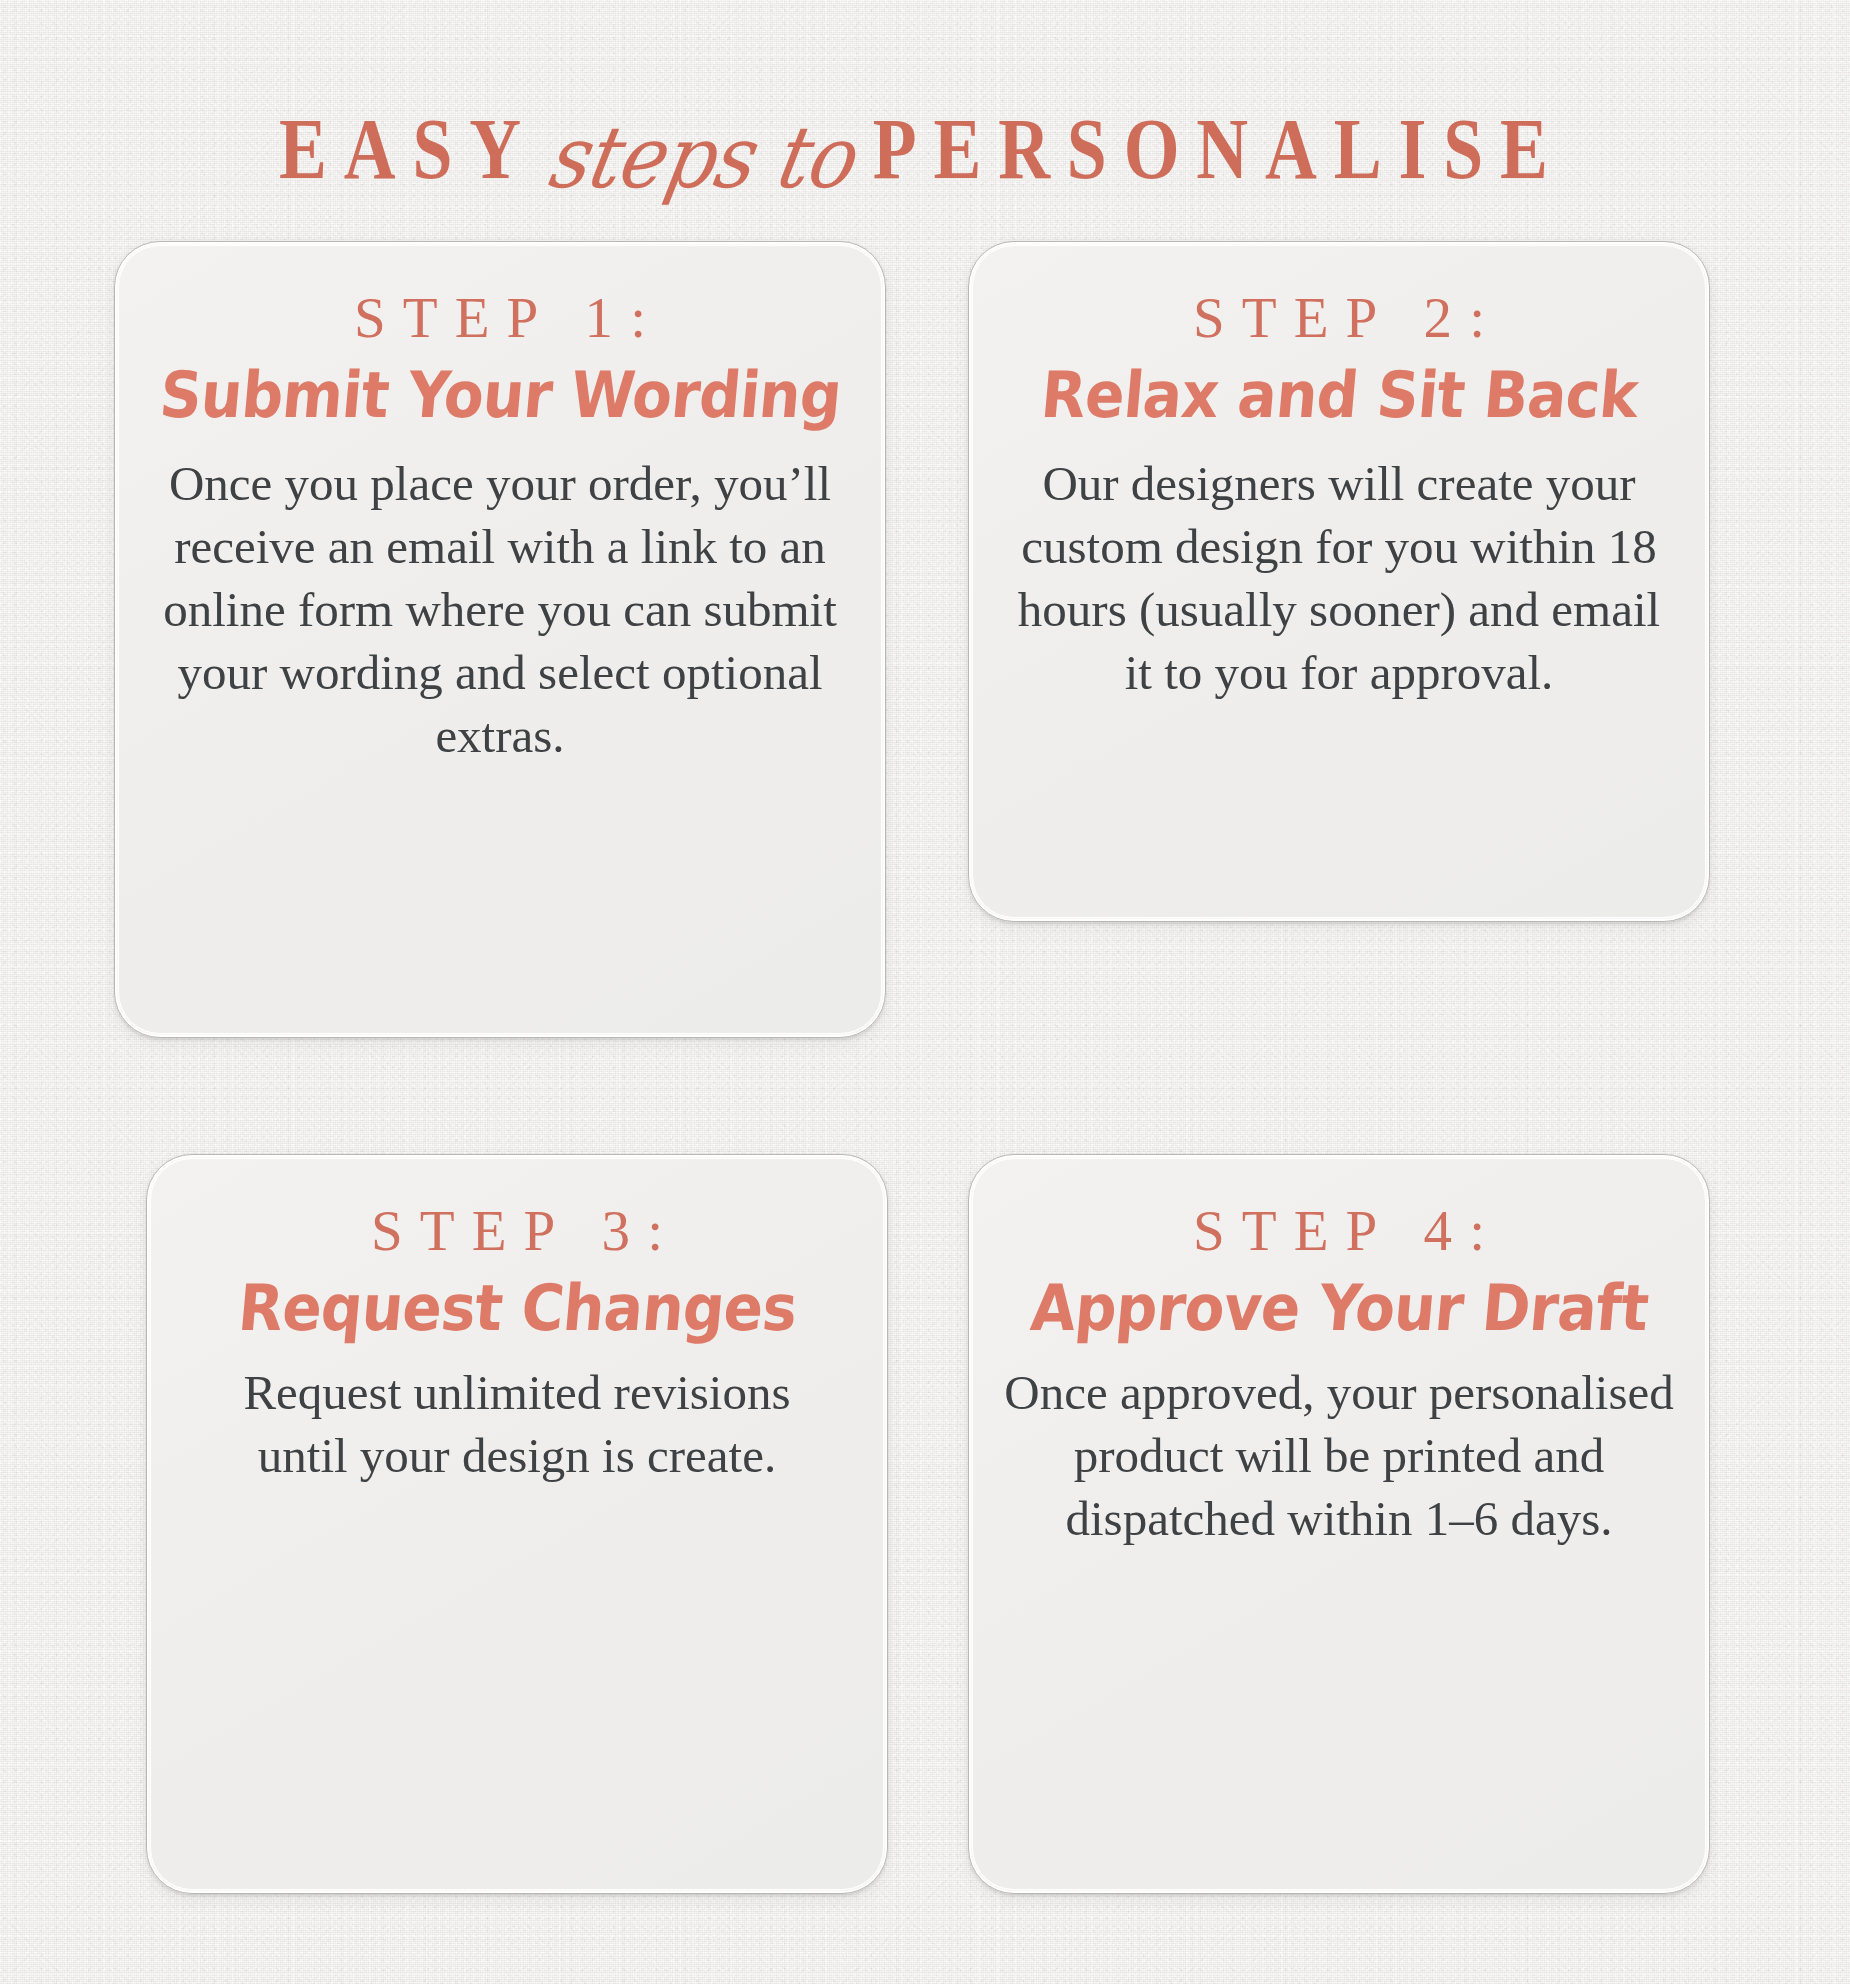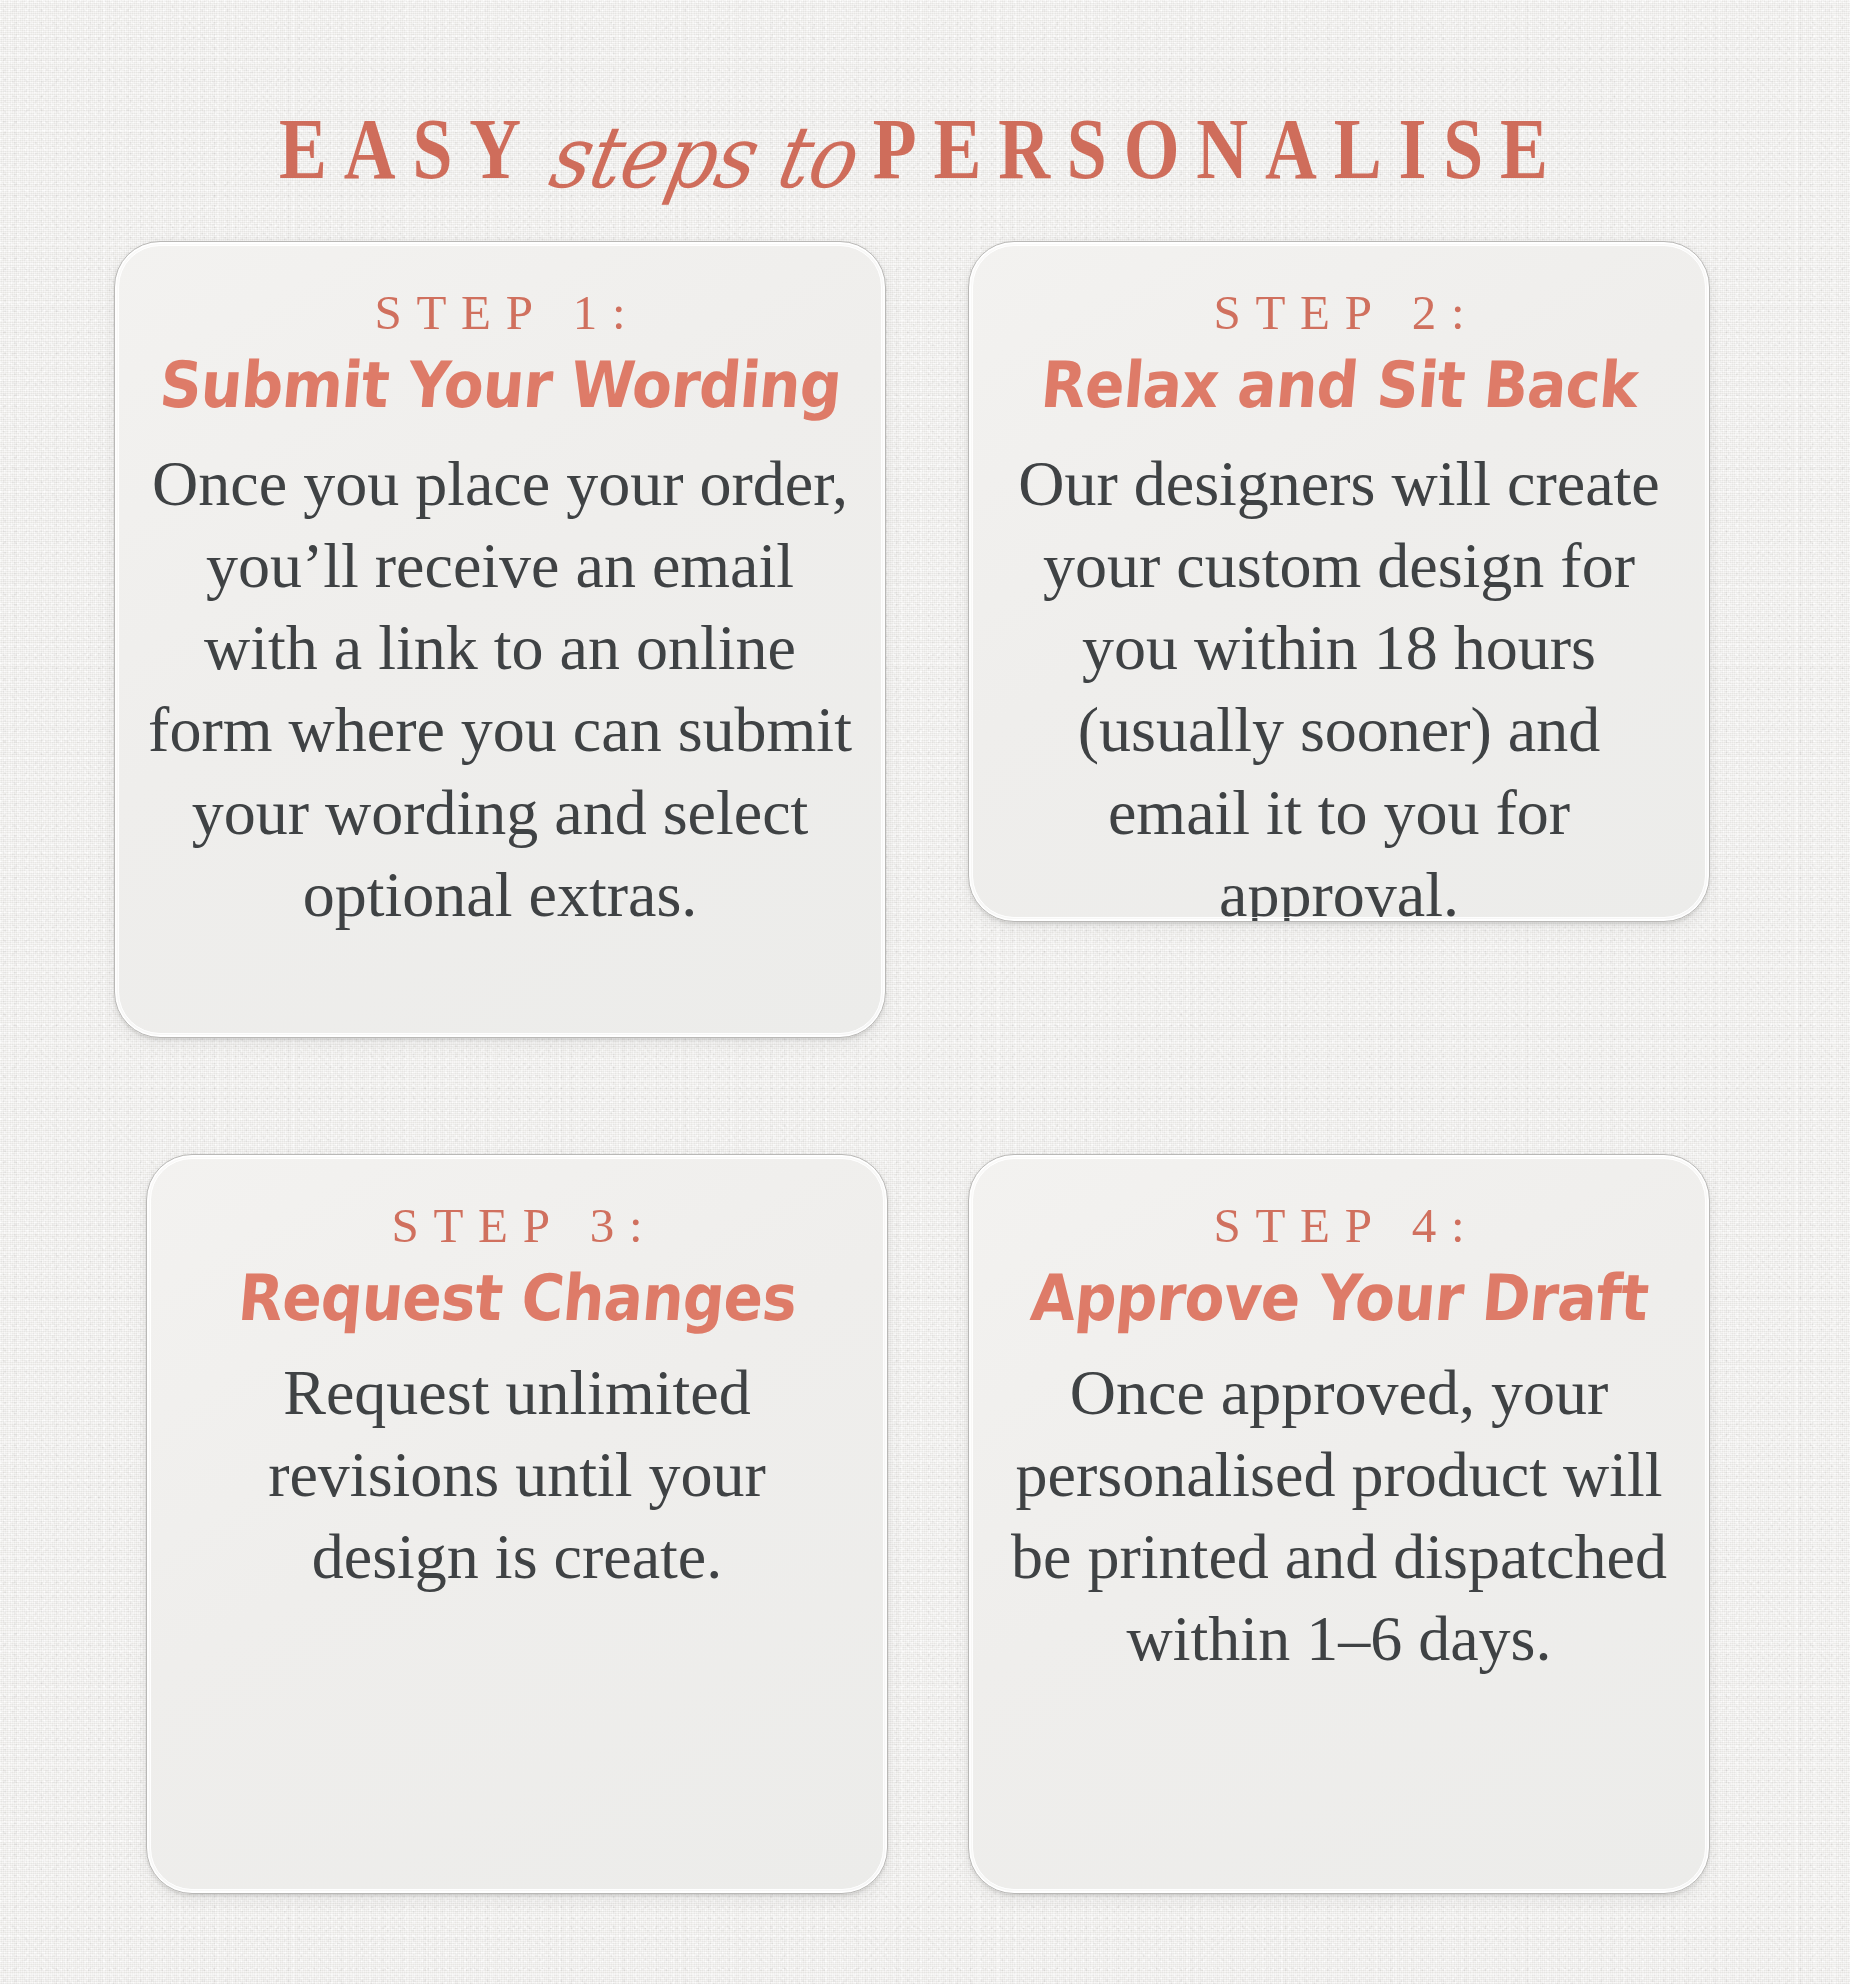--- a/index.html
+++ b/index.html
@@ -115,42 +115,42 @@
   }
 
   #card-1 { left: 114px;  top: 241px;  width: 772px;  height: 797px; }
   #card-2 { left: 968px; top: 241px;  width: 742px;  height: 681px; }
   #card-3 { left: 146px;  top: 1154px; width: 742px;  height: 740px; }
   #card-4 { left: 968px; top: 1154px; width: 742px;  height: 740px; }
 
   .step-label {
     font-family: "Liberation Serif", serif;
     font-weight: 400;
-    font-size: 49px;
+    font-size: 57px;
     letter-spacing: 0.30em;
     color: #d0705e;
     margin: 0 0 3.8px 0;
     text-indent: 0.30em;
     line-height: 1.25;
   }
   .step-title {
     font-family: "DejaVu Sans", sans-serif;
     font-weight: 700;
     font-size: 58px;
     letter-spacing: -0.012em;
     color: #de7b68;
     margin: 9.5px 0 25px 0;
     line-height: 1.12;
     transform: skewX(-5deg) scaleY(1.10);
     transform-origin: center center;
   }
   .step-body {
     font-family: "Liberation Serif", serif;
     font-weight: 400;
-    font-size: 64px;
+    font-size: 49px;
     line-height: 1.285;
     color: #3f4244;
     margin: 0;
     padding: 0 7.6px;
   }
   #card-1 .step-body { padding: 0 1.9px; }
   #card-2 .step-body { padding: 0 13.3px; }
   #card-3 .step-body { padding: 0 34px; }
   #card-4 .step-body { padding: 0 5.7px; }
 

